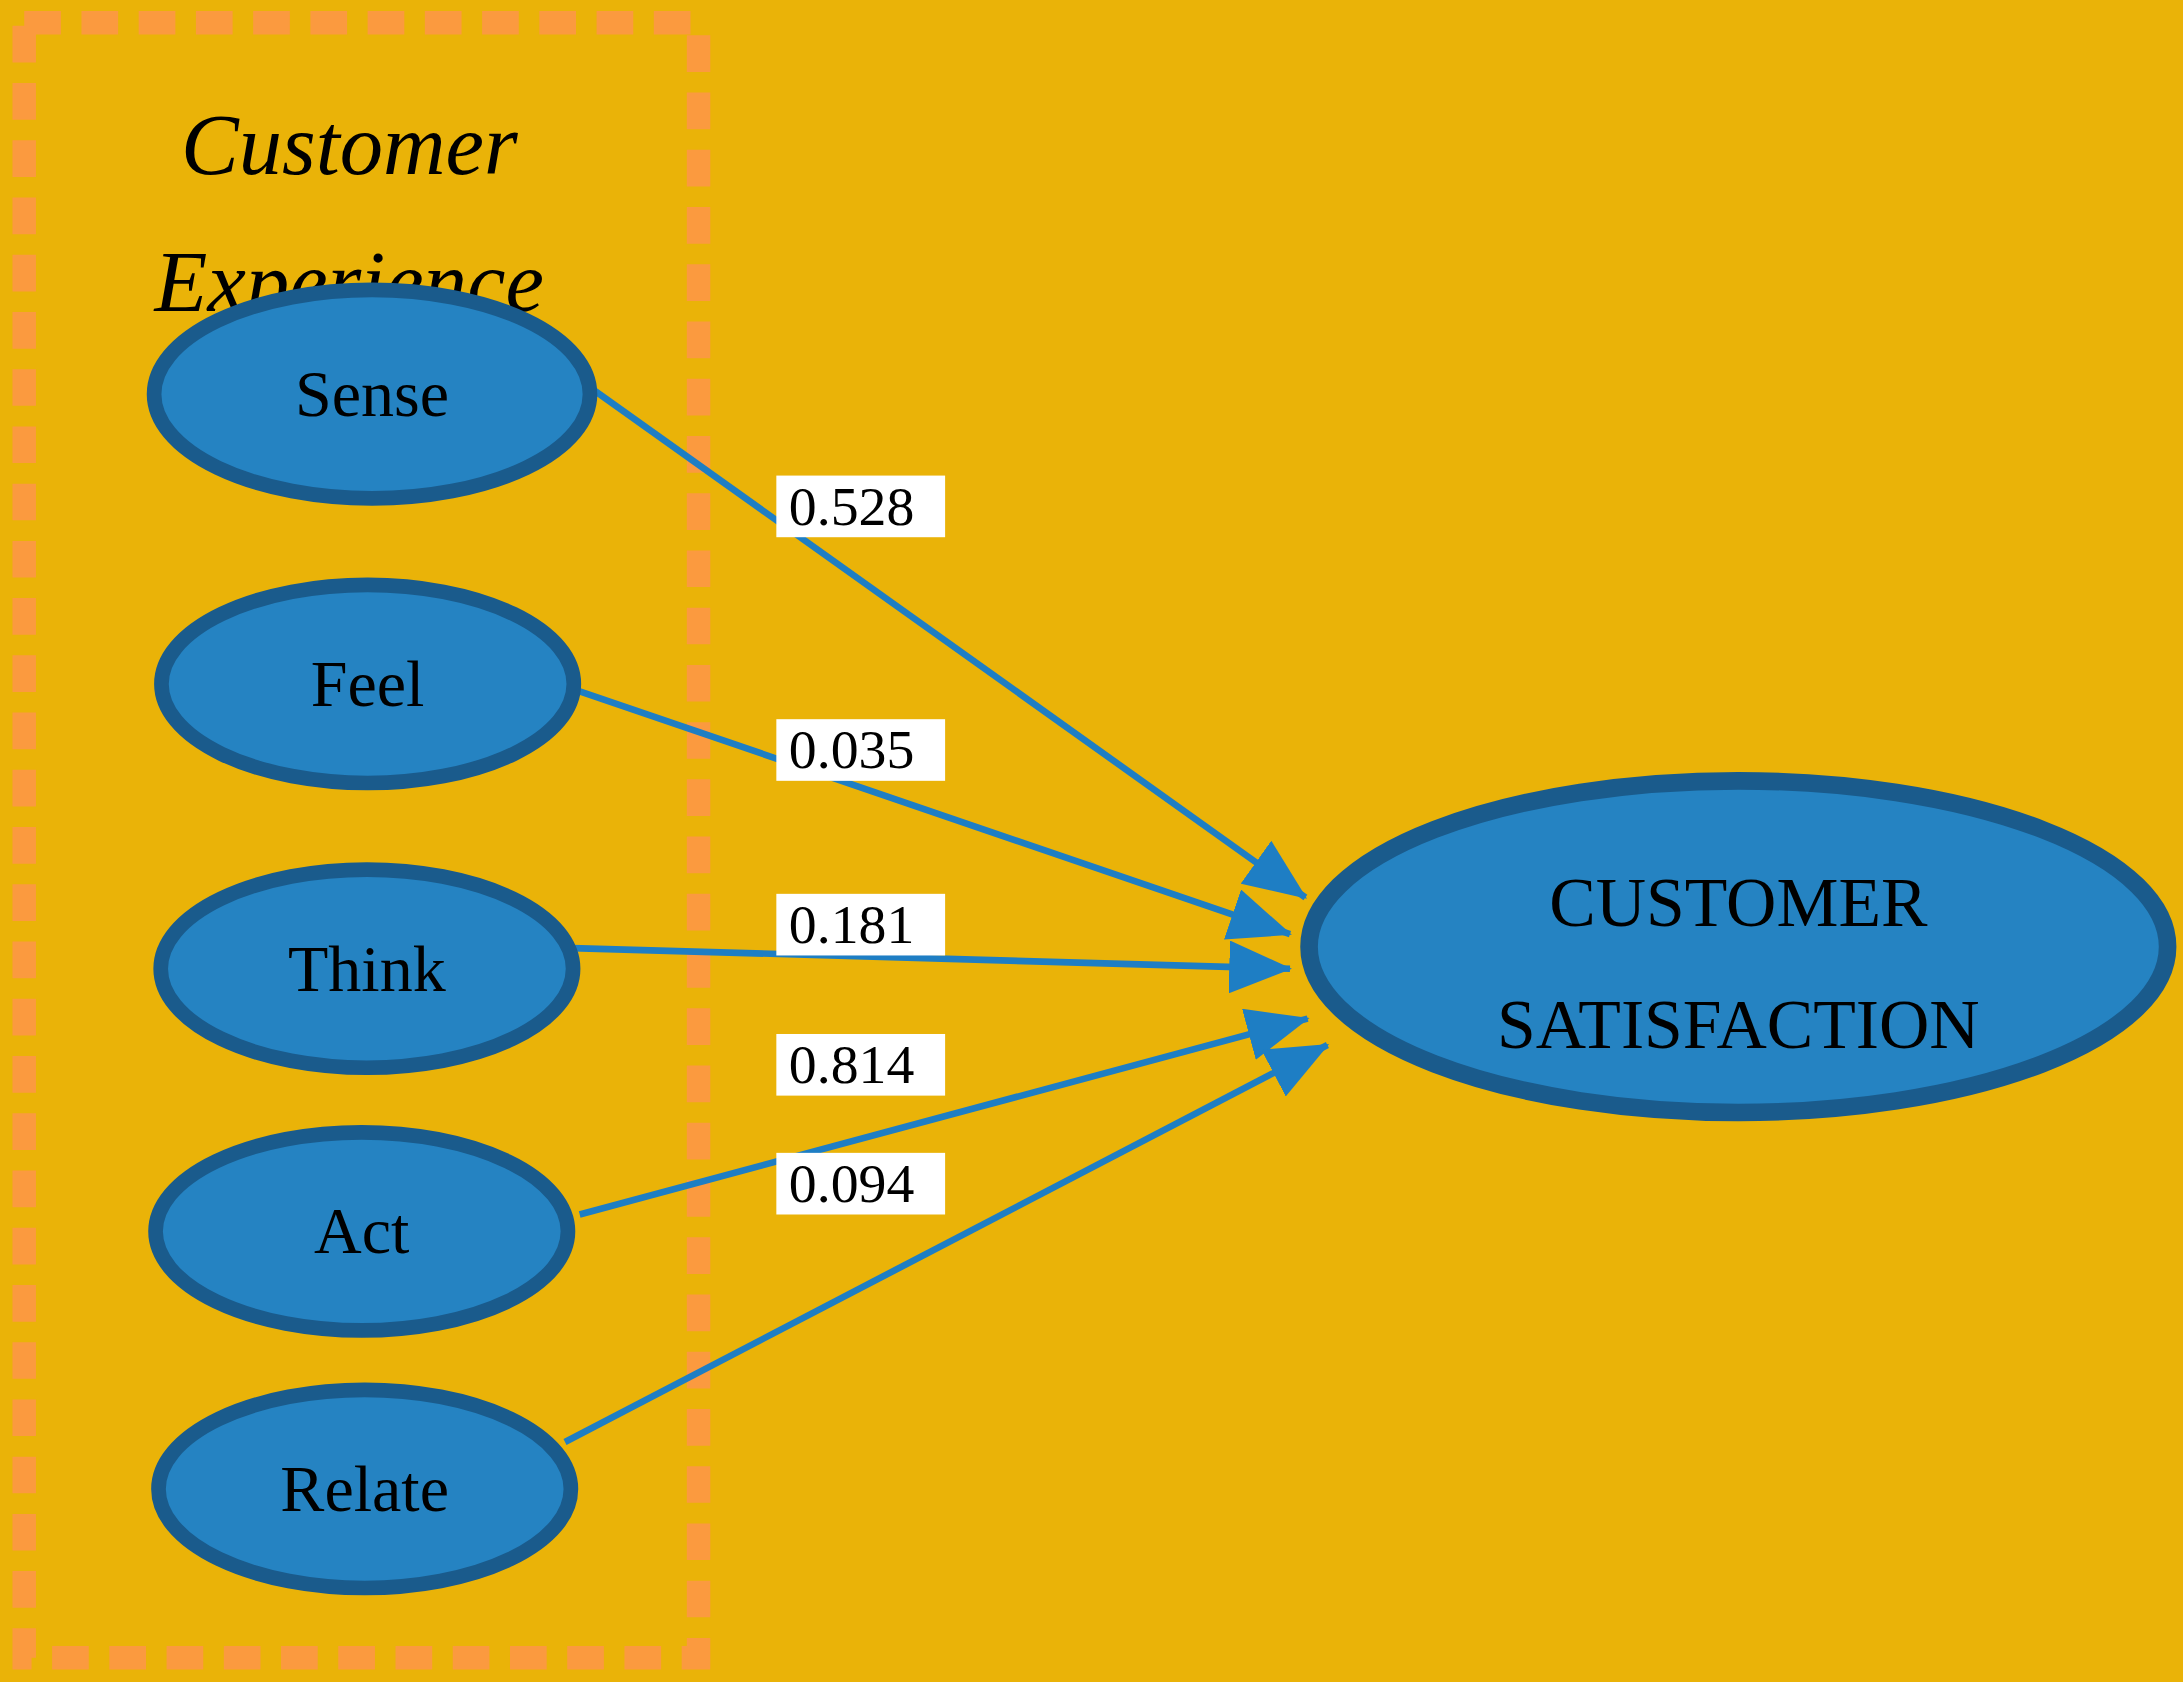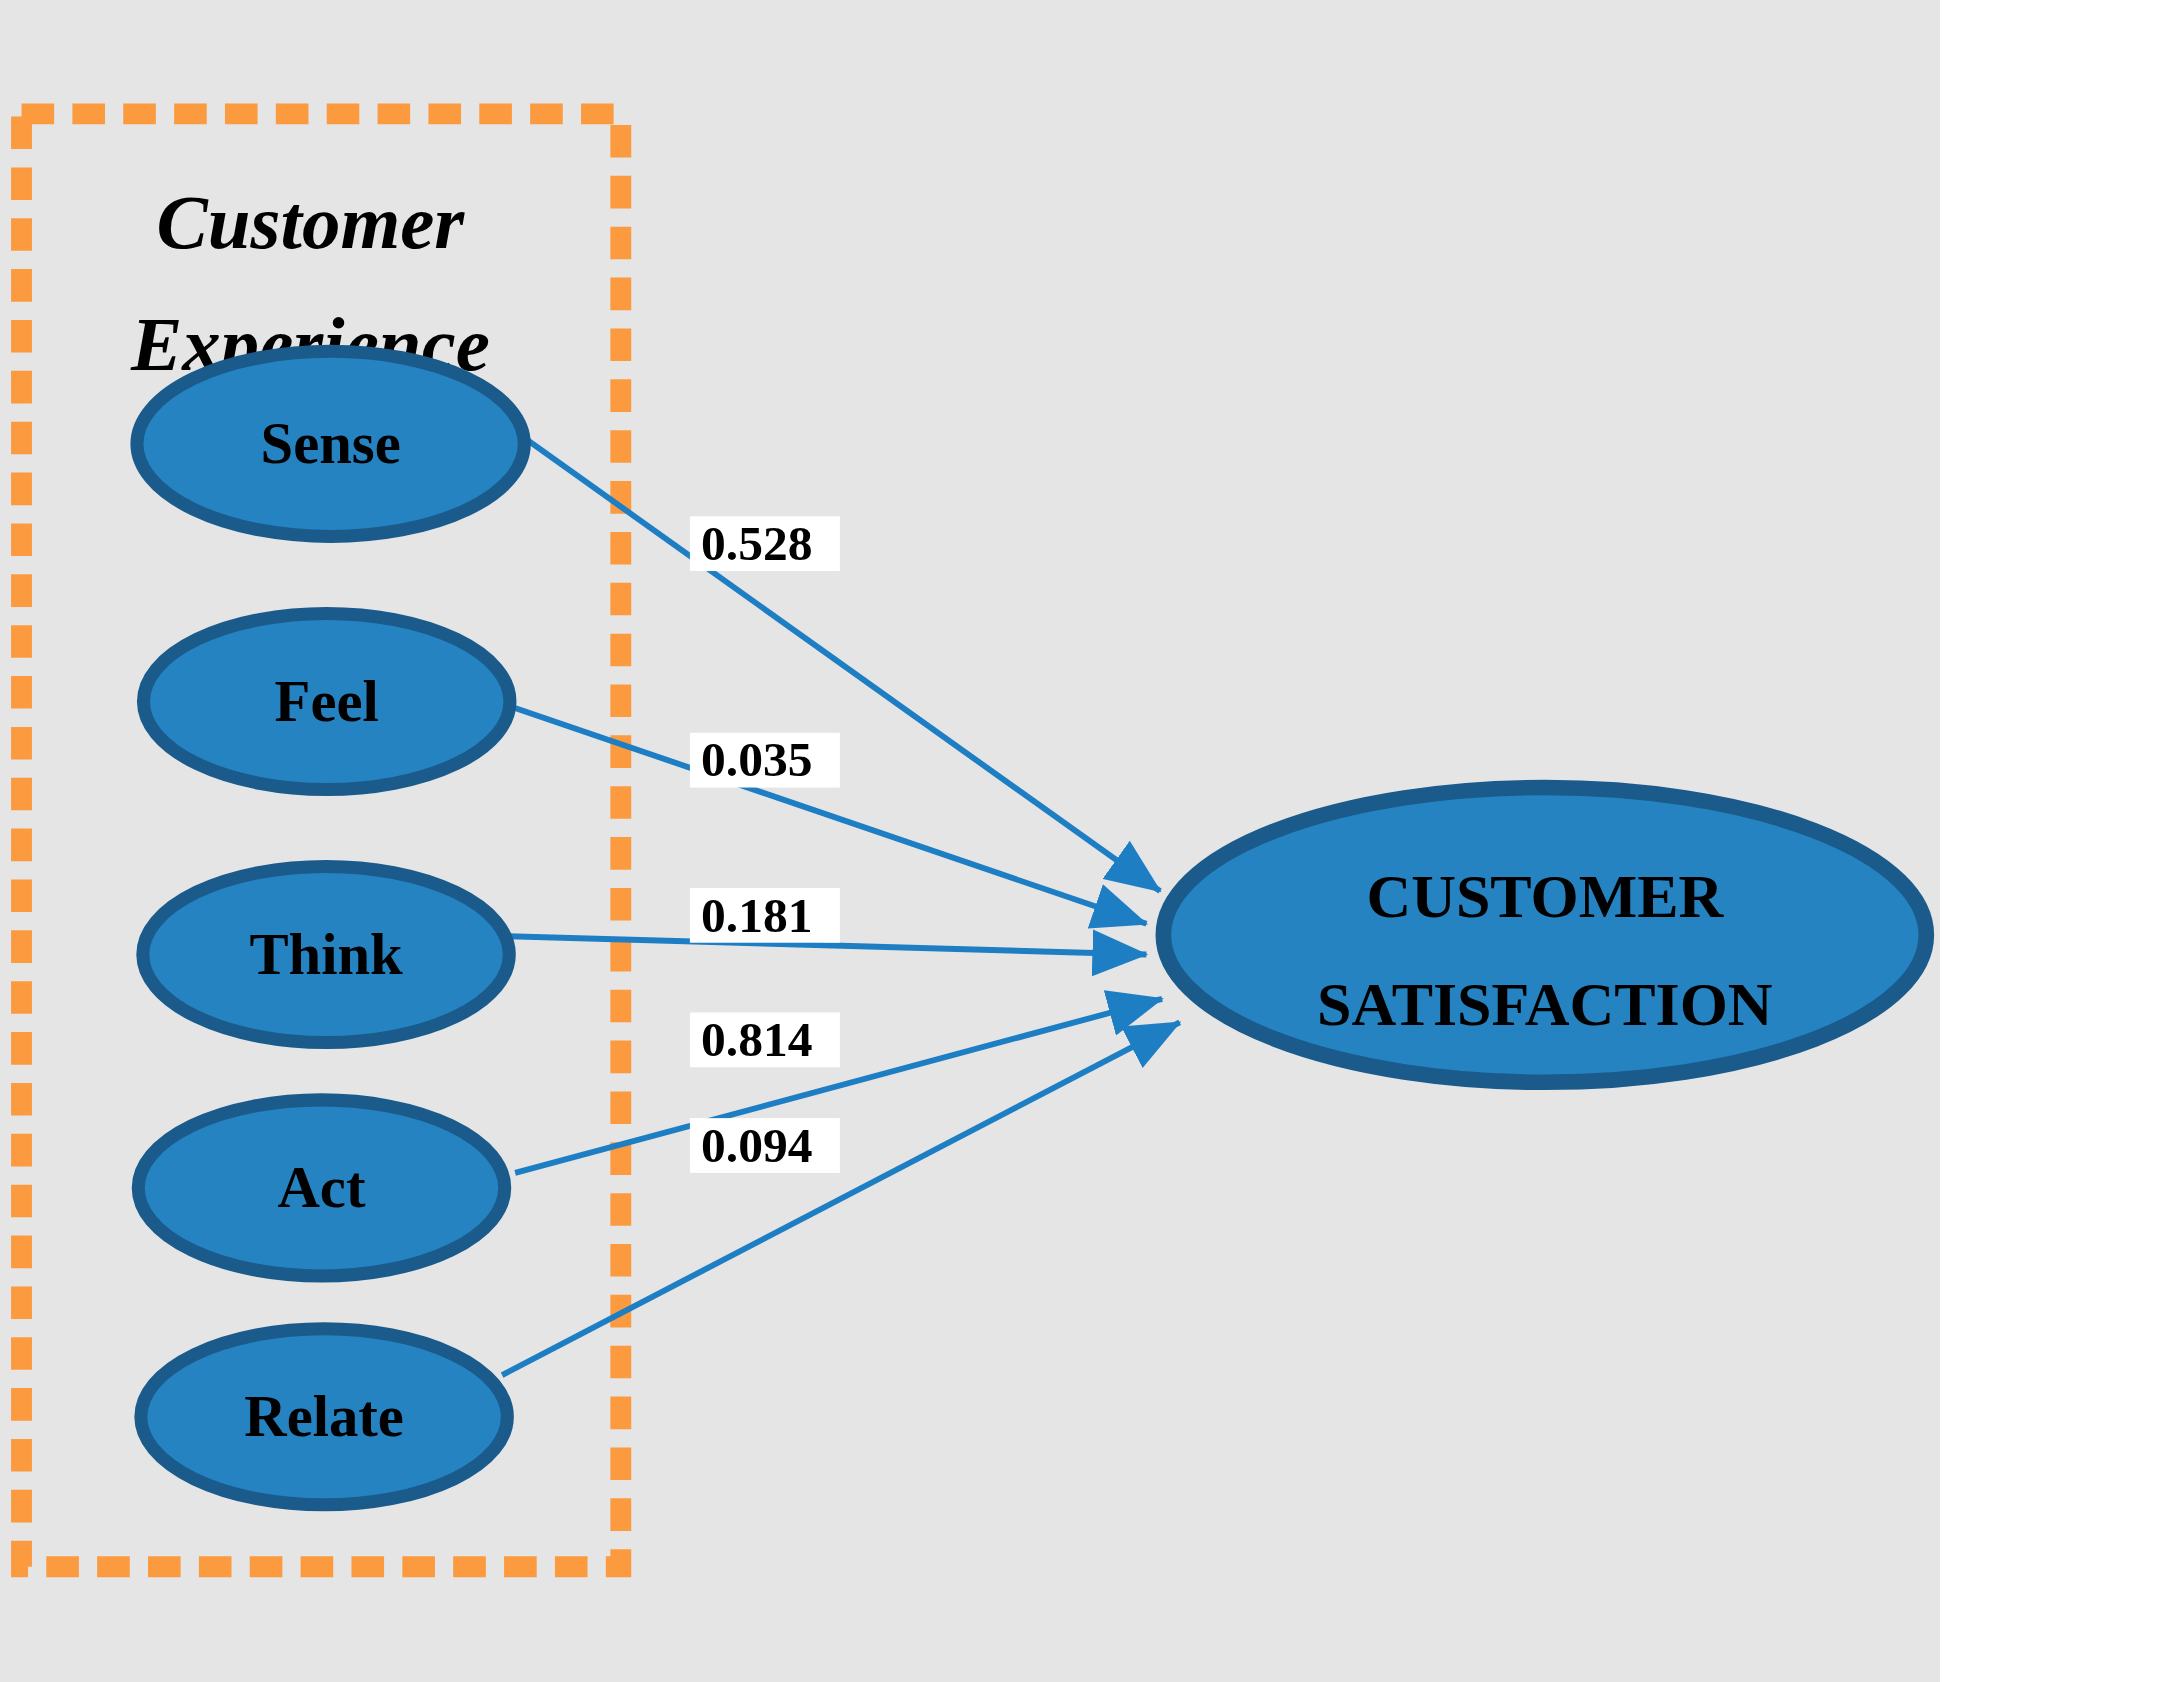--- a/index.html
+++ b/index.html
@@ -3,25 +3,24 @@
 <meta charset="utf-8">
 <style>
   html, body {
     margin: 0;
     padding: 0;
     background: #ffffff;
     font-family: "Liberation Serif", serif;
   }
   #stage {
     position: relative;
-    width: 1940px;
+    width: 2183px;
     height: 1682px;
-    background: #e5e5e5;
+    background: #eab308;
     overflow: hidden;
-    font-weight: bold;
   }
   #diagram-svg {
     display: block;
     width: 100%;
     height: 100%;
   }
   text {
     font-family: "Liberation Serif", serif;
     fill: #000000;
   }

